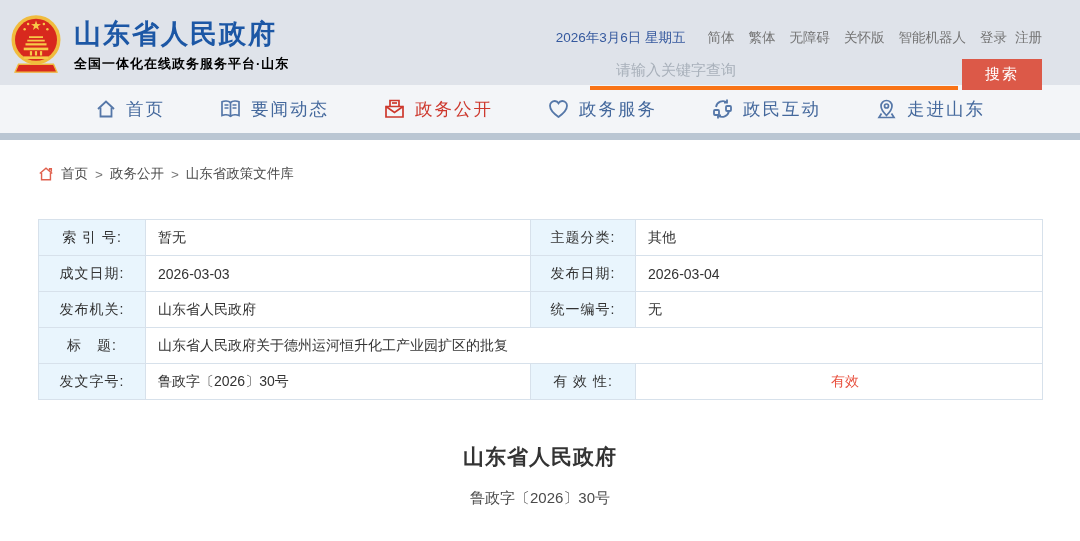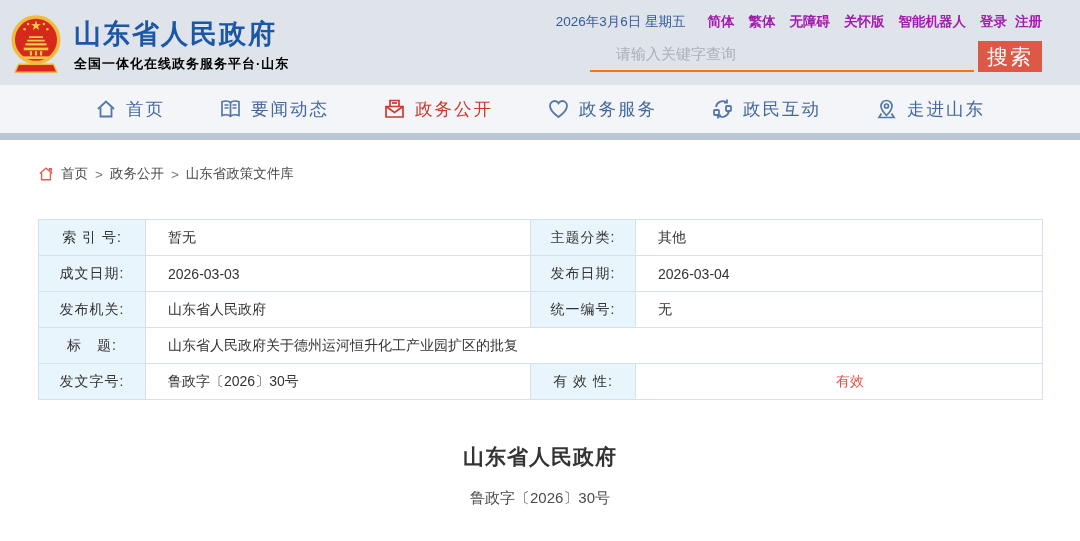--- a/index.html
+++ b/index.html
@@ -8,53 +8,53 @@
 
   
   .header { height:85px; background:#dfe3ea; display:flex; justify-content:space-between;
     padding:0 38px 0 8px; }
   .brand { display:flex; align-items:center; gap:10px; padding-top:4px; }
   .emblem { width:56px; height:64px; flex:0 0 auto; }
   .brand-text { padding-top:2px; }
   .site-title { color:#1c57a5; font-size:27px; font-weight:bold; letter-spacing:2px; line-height:32px; }
   .site-subtitle { color:#000000; font-size:13px; font-weight:bold; margin-top:5px; letter-spacing:1px; }
 
-  .header-right { display:flex; flex-direction:column; align-items:flex-end; padding-top:13px; width:452px; }
+  .header-right { display:flex; flex-direction:column; align-items:flex-end; padding-top:29px; width:452px; }
   .top-links { display:flex; align-items:center; gap:14px; font-size:13.5px; color:#35599e; white-space:nowrap; }
   .top-links .date { margin-right:8px; }
-  .top-links a { color:#a21caf; text-decoration:none; cursor:pointer;font-weight:bold; }
+  .top-links a { color:#737373; text-decoration:none; cursor:pointer; }
   .top-links .tight { margin-left:-6px; }
 
   .search-row { display:flex; align-items:flex-end; margin-top:8px; width:100%; }
-  .search-input { flex:1; background:transparent; border:none; border-bottom:2px solid #f97316;
+  .search-input { flex:1; background:transparent; border:none; border-bottom:4px solid #f97316;
     font-size:15px; color:#333; padding:6px 4px 8px 26px; outline:none; }
   .search-input::placeholder { color:#a8b0ba; }
-  .search-btn { width:64px; height:31px; margin-left:4px; background:#dc5948; color:#fff;
-    border:none; font-size:21px; cursor:pointer; letter-spacing:2px; }
+  .search-btn { width:80px; height:31px; margin-left:4px; background:#dc5948; color:#fff;
+    border:none; font-size:15px; cursor:pointer; letter-spacing:2px; }
 
   
   .nav { height:48px; background:#f3f5f8; display:flex; align-items:center;
     justify-content:space-between; padding:0 95px; }
   .nav-item { display:flex; align-items:center; gap:9px; font-size:17.5px; color:#44689c;
     cursor:pointer; letter-spacing:2px; }
   .nav-item svg { stroke:#5577a8; }
   .nav-item.active { color:#cd382d; }
   .nav-item.active svg { stroke:#cd382d; }
   .nav-band { height:7px; background:#bac6d3; }
 
   
   .content { background:#fff; padding:0 38px; }
   .breadcrumb { display:flex; align-items:center; gap:7px; padding-top:25px; font-size:13.5px; color:#4d4d4d; }
   .breadcrumb .sep { color:#777; }
   .breadcrumb a { color:#4d4d4d; text-decoration:none; cursor:pointer; }
 
   table.doc-info { width:1004px; margin-top:36px; border-collapse:collapse; table-layout:fixed; }
   .doc-info td { border:1px solid #d7e1eb; height:36px; font-size:14px; color:#333; }
   .doc-info td.lbl { background:#e9f5fd; text-align:center; letter-spacing:1px; }
-  .doc-info td.val { padding-left:22px; background:#fff; }
+  .doc-info td.val { padding-left:12px; background:#fff; }
   .doc-info td.val.valid { color:#e8503e;text-align:center; }
 
   .doc-head { text-align:center; }
   .doc-title { font-size:21px; font-weight:bold; color:#333; line-height:34px; letter-spacing:1px; }
   .doc-title.first { margin-top:40px; }
   .doc-number { font-size:15px; color:#4a4a4a; margin-top:15px; }
 </style>
 </head>
 <body>
 

